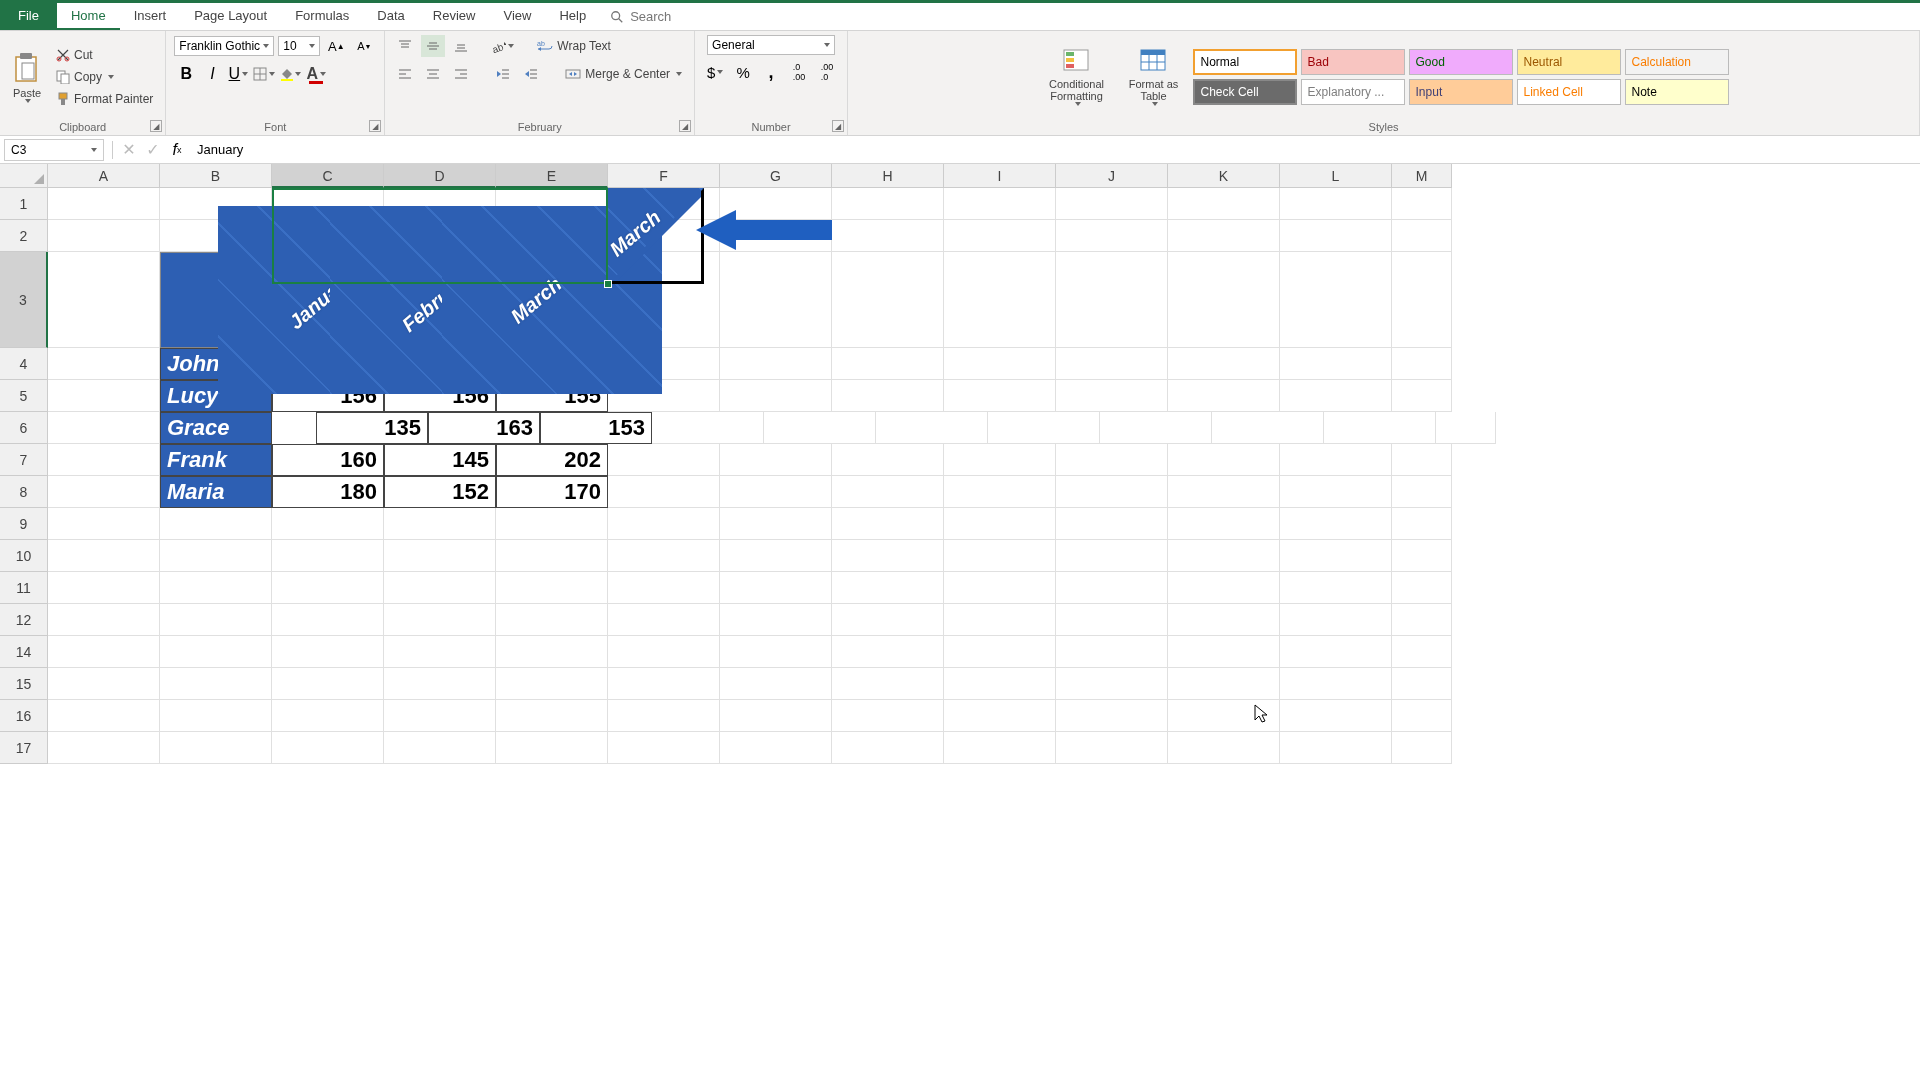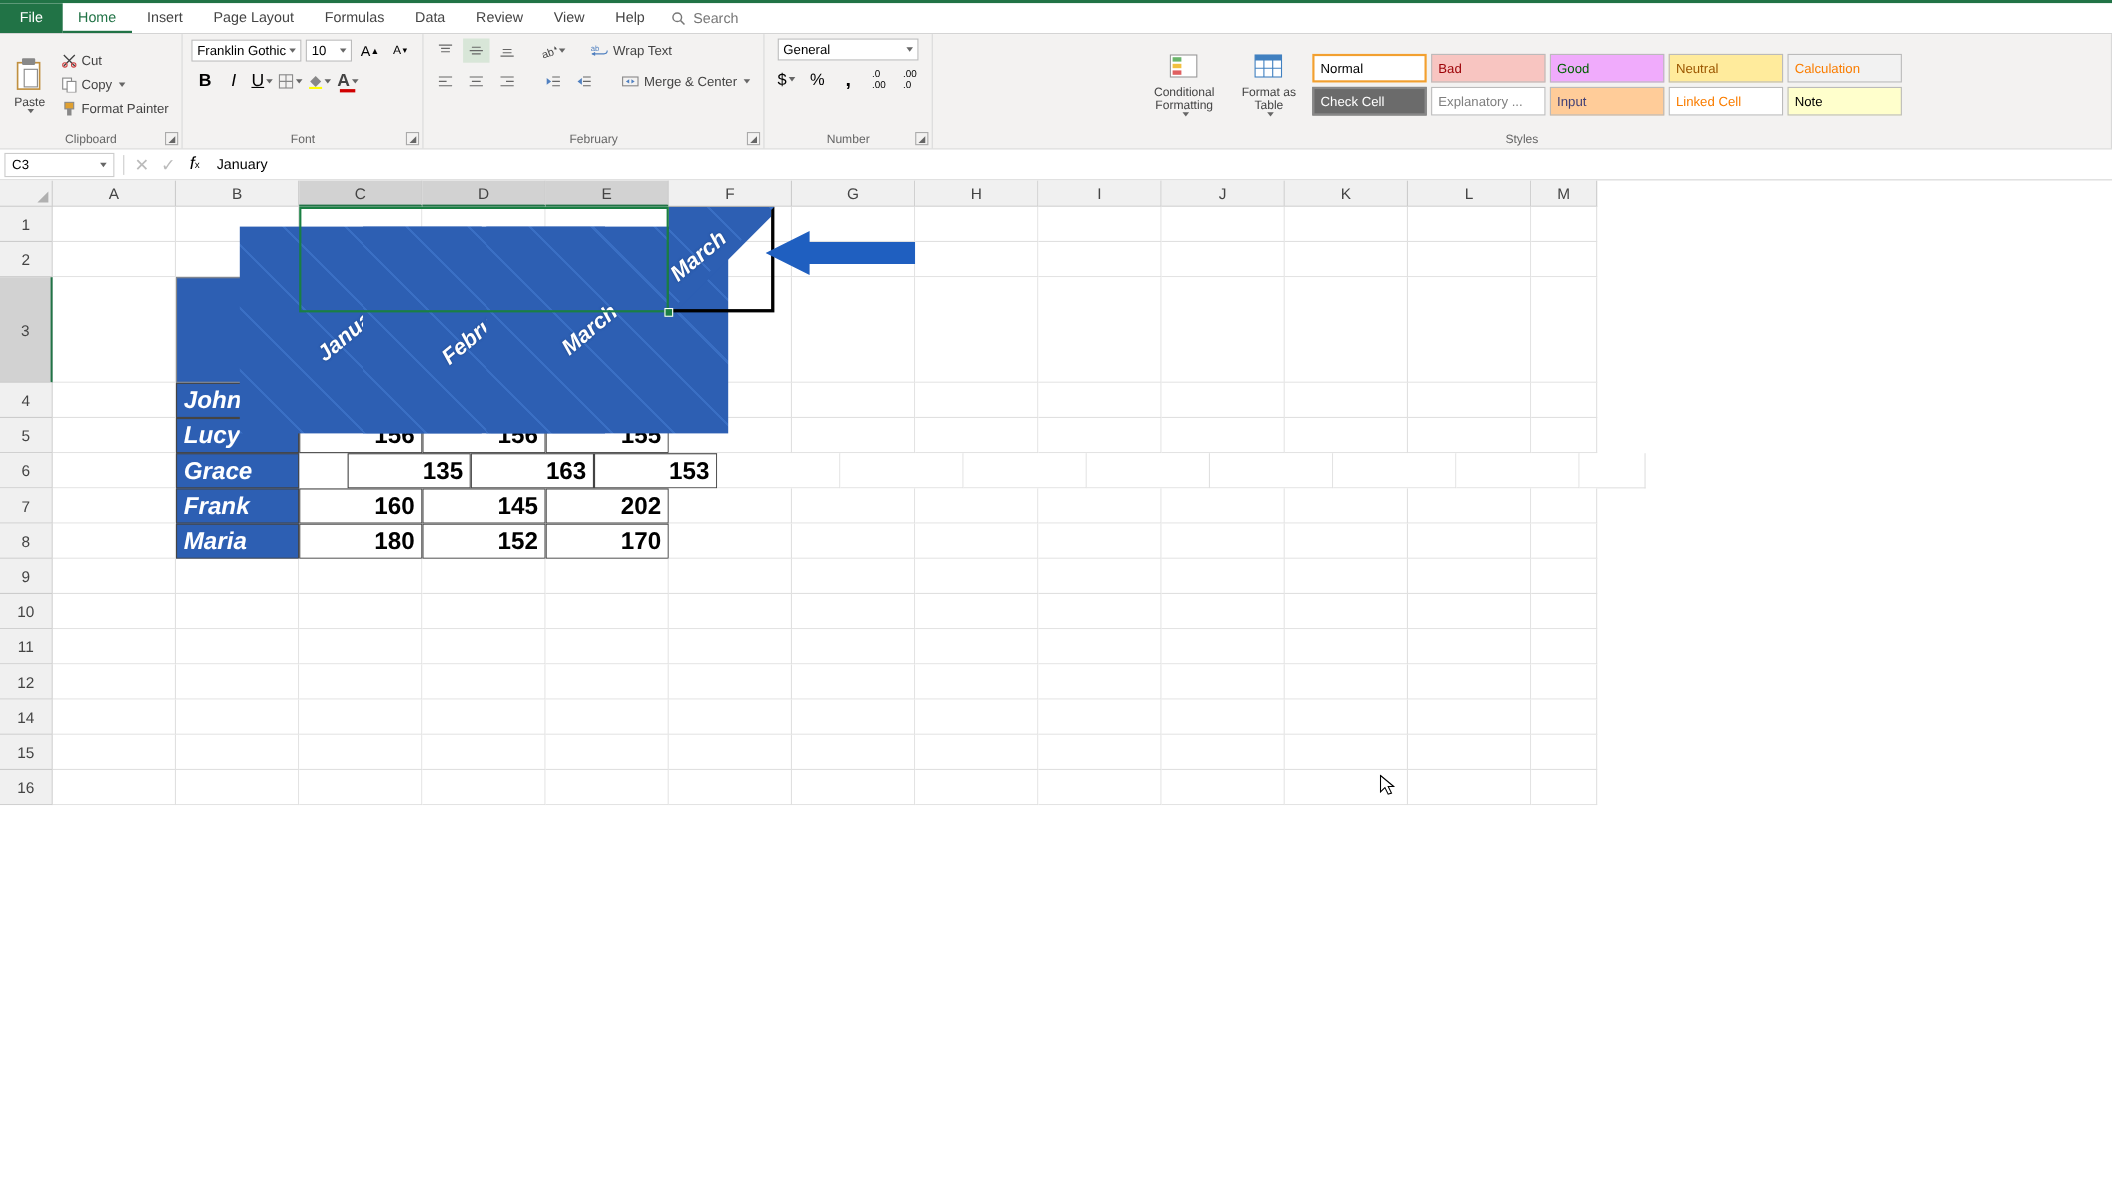--- a/index.html
+++ b/index.html
@@ -607,20 +607,36 @@
         <div class="cell" style="width: 112px; height: 32px;"></div>
         <div class="cell" style="width: 112px; height: 32px;"></div>
         <div class="cell" style="width: 112px; height: 32px;"></div>
         <div class="cell" style="width: 112px; height: 32px;"></div>
         <div class="cell" style="width: 112px; height: 32px;"></div>
         <div class="cell" style="width: 112px; height: 32px;"></div>
         <div class="cell" style="width: 112px; height: 32px;"></div>
         <div class="cell" style="width: 112px; height: 32px;"></div>
         <div class="cell" style="width: 60px; height: 32px;"></div>
       </div>
+      <div class="row" style="height: 32px;">
+        <div class="rowhdr" style="height: 32px;">17</div>
+        <div class="cell" style="width: 112px; height: 32px;"></div>
+        <div class="cell" style="width: 112px; height: 32px;"></div>
+        <div class="cell" style="width: 112px; height: 32px;"></div>
+        <div class="cell" style="width: 112px; height: 32px;"></div>
+        <div class="cell" style="width: 112px; height: 32px;"></div>
+        <div class="cell" style="width: 112px; height: 32px;"></div>
+        <div class="cell" style="width: 112px; height: 32px;"></div>
+        <div class="cell" style="width: 112px; height: 32px;"></div>
+        <div class="cell" style="width: 112px; height: 32px;"></div>
+        <div class="cell" style="width: 112px; height: 32px;"></div>
+        <div class="cell" style="width: 112px; height: 32px;"></div>
+        <div class="cell" style="width: 112px; height: 32px;"></div>
+        <div class="cell" style="width: 60px; height: 32px;"></div>
+      </div>
     </div>
 
   <svg class="triangle-overflow" style="left:608px; top:24px; width:96px; height:96px;">
     <polygon points="0,0 96,0 0,96" fill="#2d5fb3"></polygon>
   </svg>
 
   <div style="position:absolute; left:608px; top:24px; width:96px; height:96px; overflow:hidden; clip-path:polygon(0 0,96px 0,0 96px);">
     <div style="position:absolute;left:-50%;top:-50%;width:200%;height:200%;background:repeating-linear-gradient(45deg,#3a6fc4 0 2px,#2d5fb3 2px 40px);"></div>
     <span style="position:absolute; transform:rotate(-40deg); left:-2px; top:34px; font-size:20px; font-weight:bold; font-style:italic; color:#fff; text-shadow:0 0 2px #1a3f7a;">March</span>
   </div>

